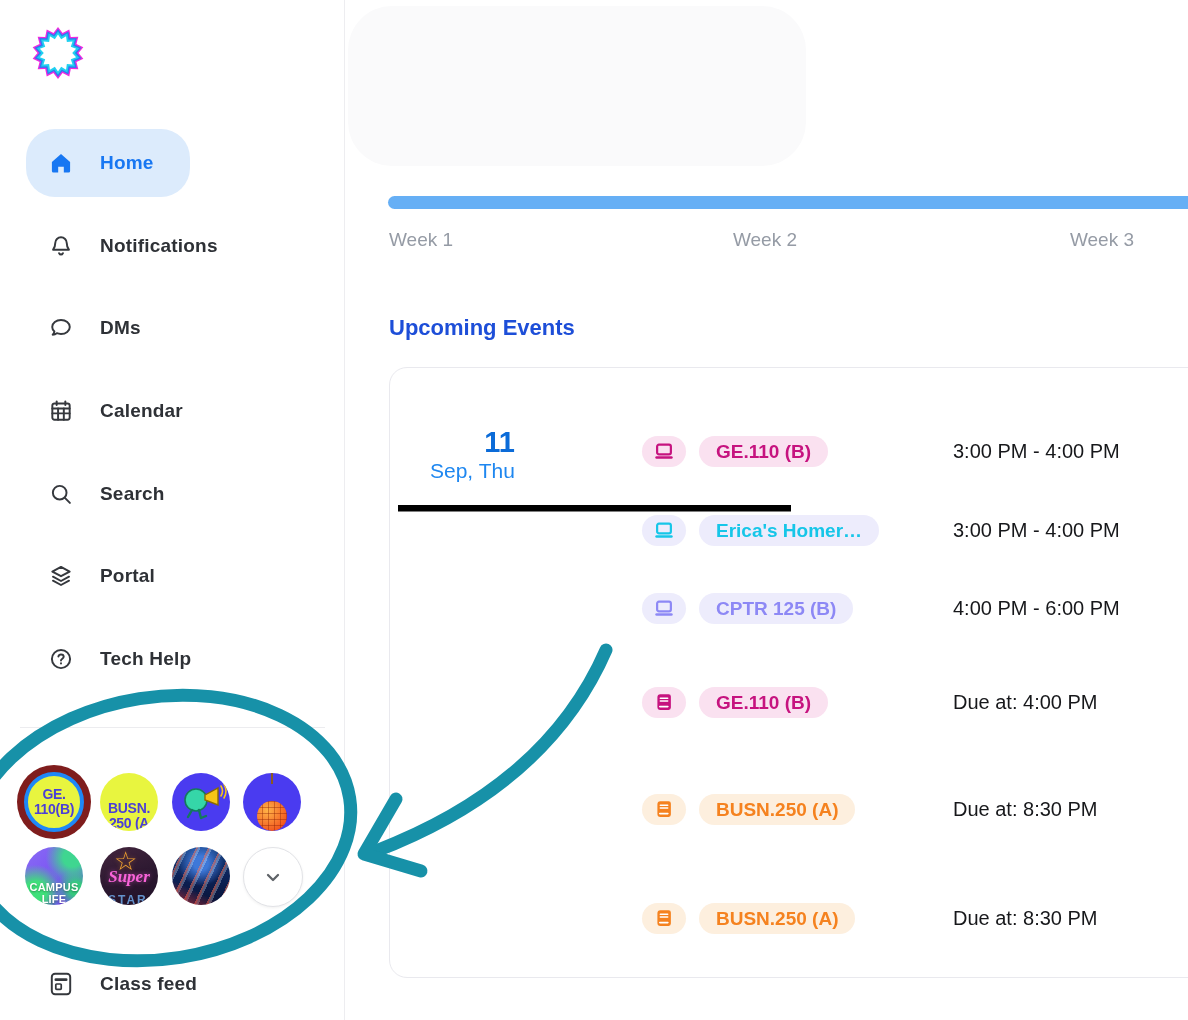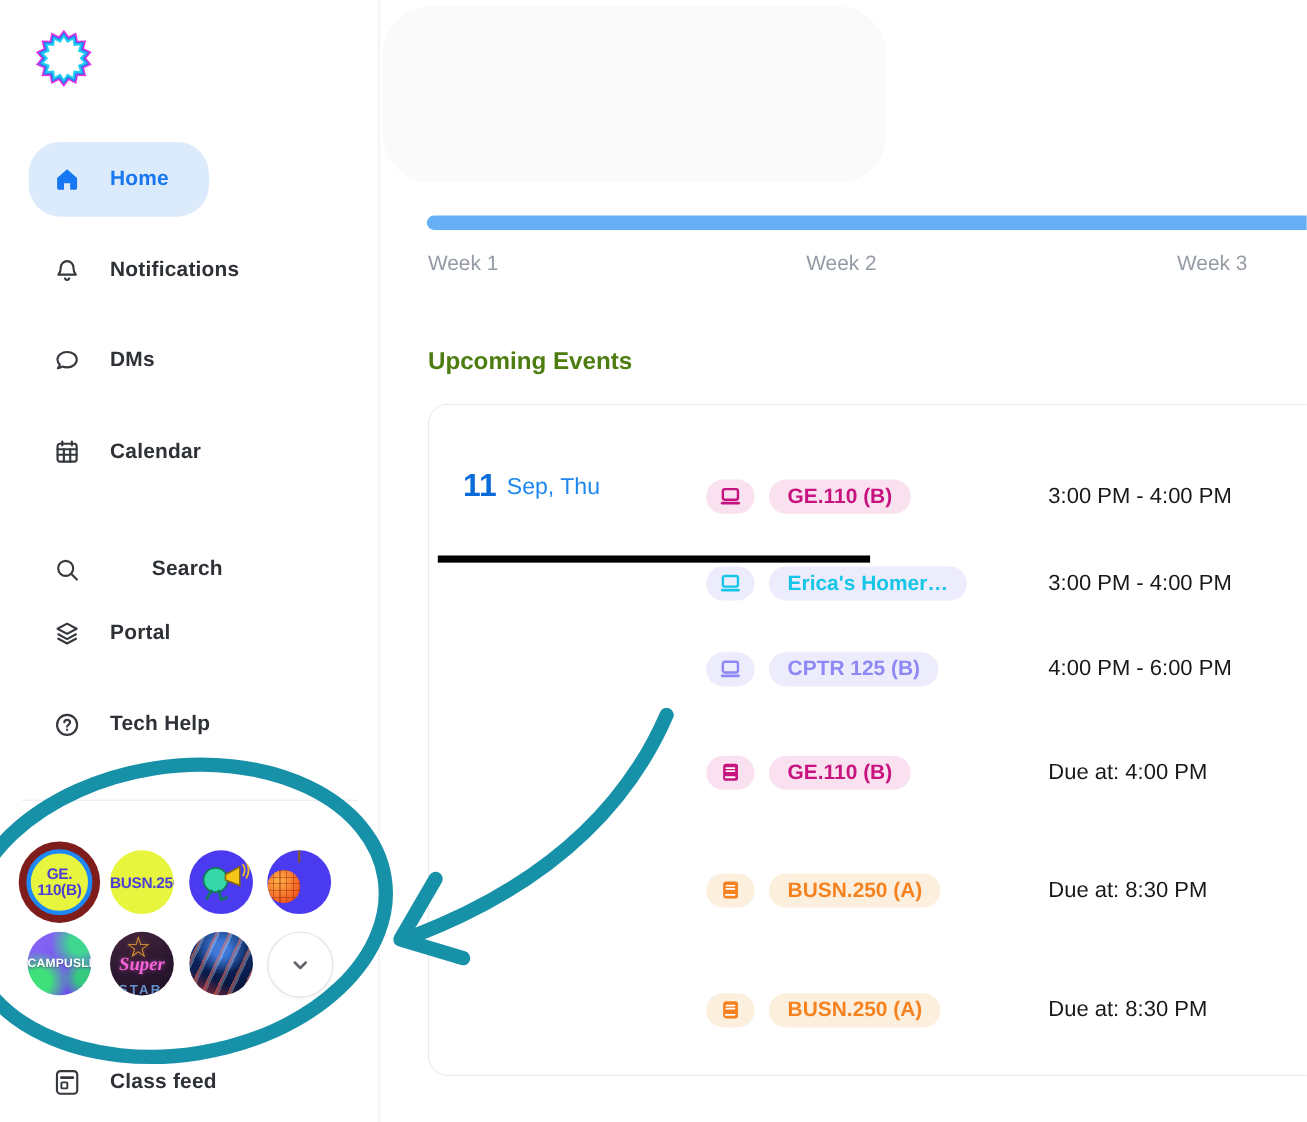--- a/index.html
+++ b/index.html
@@ -12,21 +12,21 @@
   .sidebar{position:absolute;left:0;top:0;width:344px;height:1020px;border-right:1px solid #EDEDF0;background:#fff;}
   .logo{position:absolute;left:31px;top:26px;width:54px;height:54px;}
   .nav-item{position:absolute;left:26px;display:flex;align-items:center;height:68px;color:#2E3136;}
   .nav-item .nav-ic{width:26px;height:26px;margin-left:22px;flex:0 0 26px;color:#35383D;display:flex;align-items:center;justify-content:center;}
   .nav-item .nav-label{margin-left:26px;font-size:19px;font-weight:700;letter-spacing:.2px;white-space:nowrap;}
   .nav-item.active{background:#DCEBFC;border-radius:29px;width:164px;}
   .nav-item.active .nav-label{color:#1877F2;}
   .nav-item.active .nav-ic{color:#1877F2;}
   .side-divider{position:absolute;left:20px;top:727px;width:305px;height:1px;background:#ECECEF;}
   
-  .avatar{position:absolute;width:58px;height:58px;border-radius:50%;overflow:hidden;display:flex;align-items:center;justify-content:flex-start;flex-direction:row;}
+  .avatar{position:absolute;width:58px;height:58px;border-radius:50%;overflow:hidden;display:flex;align-items:center;justify-content:flex-end;flex-direction:column;}
   .avatar.classy{background:#E8F53F;}
   .avatar.classy .l1,.avatar.classy .l2{color:#4B3FD6;font-weight:800;font-size:14px;line-height:15px;letter-spacing:-.3px;white-space:nowrap;}
   .sel-halo{position:absolute;left:17px;top:765px;width:74px;height:74px;border-radius:50%;background:#7f1d1d;display:flex;align-items:center;justify-content:center;}
   .sel-ring{width:52px;height:52px;border-radius:50%;border:4px solid #1E88F7;background:#E8F53F;display:flex;align-items:center;justify-content:center;flex-direction:column;}
   .sel-ring .l1,.sel-ring .l2{color:#4B3FD6;font-weight:800;font-size:14px;line-height:15px;letter-spacing:-.3px;white-space:nowrap;}
   .avatar.indigo{background:#4A3BF0;}
   .disco-ball{width:30px;height:30px;border-radius:50%;margin-top:8px;
     background:
       repeating-linear-gradient(0deg,rgba(140,30,0,.0) 0 5px,rgba(140,30,0,.4) 5px 6px),
       repeating-linear-gradient(90deg,rgba(140,30,0,.0) 0 5px,rgba(140,30,0,.4) 5px 6px),
@@ -46,23 +46,23 @@
       linear-gradient(25deg,rgba(240,60,60,.55) 0 6%,rgba(240,60,60,0) 30%),
       repeating-linear-gradient(115deg,rgba(255,120,90,.5) 0 2px,rgba(255,255,255,.28) 2px 4px,rgba(20,30,80,0) 4px 11px),
       radial-gradient(circle at 50% 28%,#3E78D8 0 14%,rgba(62,120,216,0) 45%),
       linear-gradient(180deg,#16407F 0%,#0C2258 50%,#081236 100%);}
   .chevron-btn{position:absolute;width:58px;height:58px;border-radius:50%;background:#fff;border:1px solid #E2E3E7;box-shadow:0 1px 3px rgba(0,0,0,.06);display:flex;align-items:center;justify-content:center;}
   
   .blur-blob{position:absolute;left:348px;top:6px;width:458px;height:160px;background:#FAFAFB;border-radius:44px;}
   .progress-bar{position:absolute;left:388px;top:196px;width:800px;height:13px;background:#66AFF5;border-radius:7px 0 0 7px;}
   .week-label{position:absolute;top:229px;font-size:19px;color:#959BA5;white-space:nowrap;}
   .wk1{left:389px;} .wk2{left:765px;transform:translateX(-50%);} .wk3{left:1102px;transform:translateX(-50%);}
-  .section-heading{position:absolute;left:389px;top:315px;font-size:22px;font-weight:700;color:#4d7c0f;}
+  .section-heading{position:absolute;left:389px;top:315px;font-size:22px;font-weight:700;color:#1d4ed8;}
   .events-card{position:absolute;left:389px;top:367px;width:820px;height:609px;background:#fff;border:1px solid #E9E9EE;border-radius:18px;}
-  .date-block{position:absolute;left:31px;top:58px;display:flex;align-items:center;white-space:nowrap;}
+  .date-block{position:absolute;left:31px;top:58px;display:flex;align-items:flex-end;white-space:nowrap;flex-direction:column;}
   .date-day{font-size:29px;font-weight:800;color:#0B6BD8;}
   .date-rest{font-size:21px;color:#1E87F0;margin-left:9px;}
   .event-row{position:absolute;left:252px;height:31px;display:flex;align-items:center;}
   .event-row:nth-of-type(2){top:68px;} 
   .event-row:nth-of-type(3){top:147px;}
   .event-row:nth-of-type(4){top:225px;}
   .event-row:nth-of-type(5){top:319px;}
   .event-row:nth-of-type(6){top:426px;}
   .event-row:nth-of-type(7){top:535px;}
   .ev-icon{width:44px;height:31px;border-radius:16px;background:var(--bg);color:var(--c);display:flex;align-items:center;justify-content:center;flex:0 0 44px;}
@@ -120,21 +120,21 @@
           <line x1="4" y1="14.2" x2="20" y2="14.2"></line>
           <line x1="9.3" y1="9.6" x2="9.3" y2="20"></line>
           <line x1="14.6" y1="9.6" x2="14.6" y2="20"></line>
           <line x1="8" y1="3.2" x2="8" y2="6.5"></line>
           <line x1="16" y1="3.2" x2="16" y2="6.5"></line>
         </svg>
     </span>
     <span class="nav-label">Calendar</span>
   </div>
 
-  <div class="nav-item" style="top:484px;gap:38px;">
+  <div class="nav-item" style="top:460px;">
     <span class="nav-ic">
       <svg viewBox="0 0 24 24" fill="none" stroke="currentColor" stroke-width="1.8" stroke-linecap="round">
           <circle cx="10.8" cy="10.8" r="6.3"></circle>
           <line x1="15.6" y1="15.6" x2="20.2" y2="20.2"></line>
         </svg>
     </span>
     <span class="nav-label">Search</span>
   </div>
 
   <div class="nav-item" style="top:542px;">

